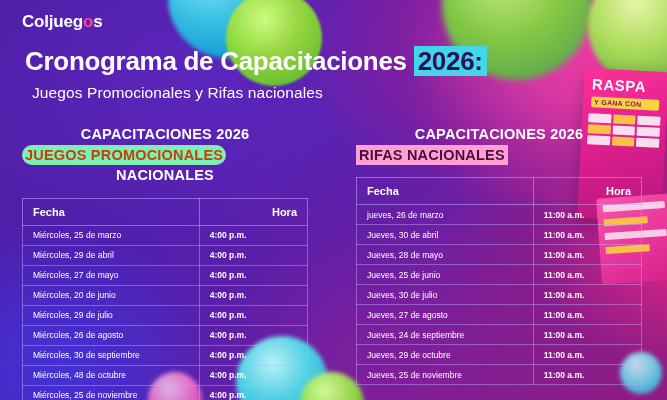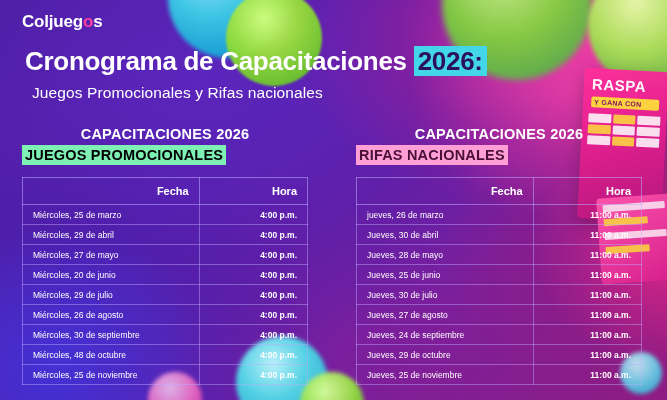--- a/index.html
+++ b/index.html
@@ -178,47 +178,47 @@
     color: #fff;
     font-size: 14.5px;
     font-weight: bold;
     letter-spacing: 0.2px;
     line-height: 1.42;
   }
   .col-head .line2 {
     display: inline-block;
     padding: 0 3px;
   }
-  .col-head .green { background: #7ef0b4; color: #000000; }
+  .col-head .green { background: #7ef0b4; color: #c2410c; border-radius: 10px; }
   .col-head .pink { background: #ff9fd6; color: #4a0f37; }
   .col-head .plain { display: block; text-align: center; }
 
   table {
     margin-top: 12px;
     width: 100%;
     border-collapse: collapse;
     background: transparent;
     font-size: 8.5px;
   }
   thead th {
     color: #ffffff;
     font-size: 11px;
     font-weight: bold;
     padding: 7px 10px;
-    text-align: right;
+    text-align: left;
     border: 1px solid rgba(190,170,255,.55);
   }
   thead th.hora { text-align: right; }
   tbody td {
     color: #ffffff;
     padding: 4.5px 10px;
     border: 1px solid rgba(190,170,255,.45);
     white-space: nowrap;
   }
-  tbody td.hora { text-align: right; font-weight: bold; }
+  tbody td.hora { text-align: left; font-weight: bold; }
   .col.left table .c-fecha { width: 62%; }
   .col.right table .c-fecha { width: 62%; }
 </style>
 </head>
 <body>
 
 <div class="poster">
 
   <div class="glow g1"></div>
   <div class="glow g2"></div>
@@ -262,20 +262,21 @@
       <span class="hl">2026:</span></h1>
     <div class="subtitle">Juegos Promocionales y Rifas nacionales</div>
   </div>
 
   <div class="cols">
 
     <div class="col left">
       <div class="col-head">
         <span class="plain">CAPACITACIONES 2026</span>
         <span class="line2 green">JUEGOS PROMOCIONALES</span>
+        <span class="plain">NACIONALES</span>
       </div>
       <table>
         <thead>
           <tr>
             <th class="c-fecha">Fecha</th>
             <th class="hora">Hora</th>
           </tr>
         </thead>
         <tbody>
             <tr>

